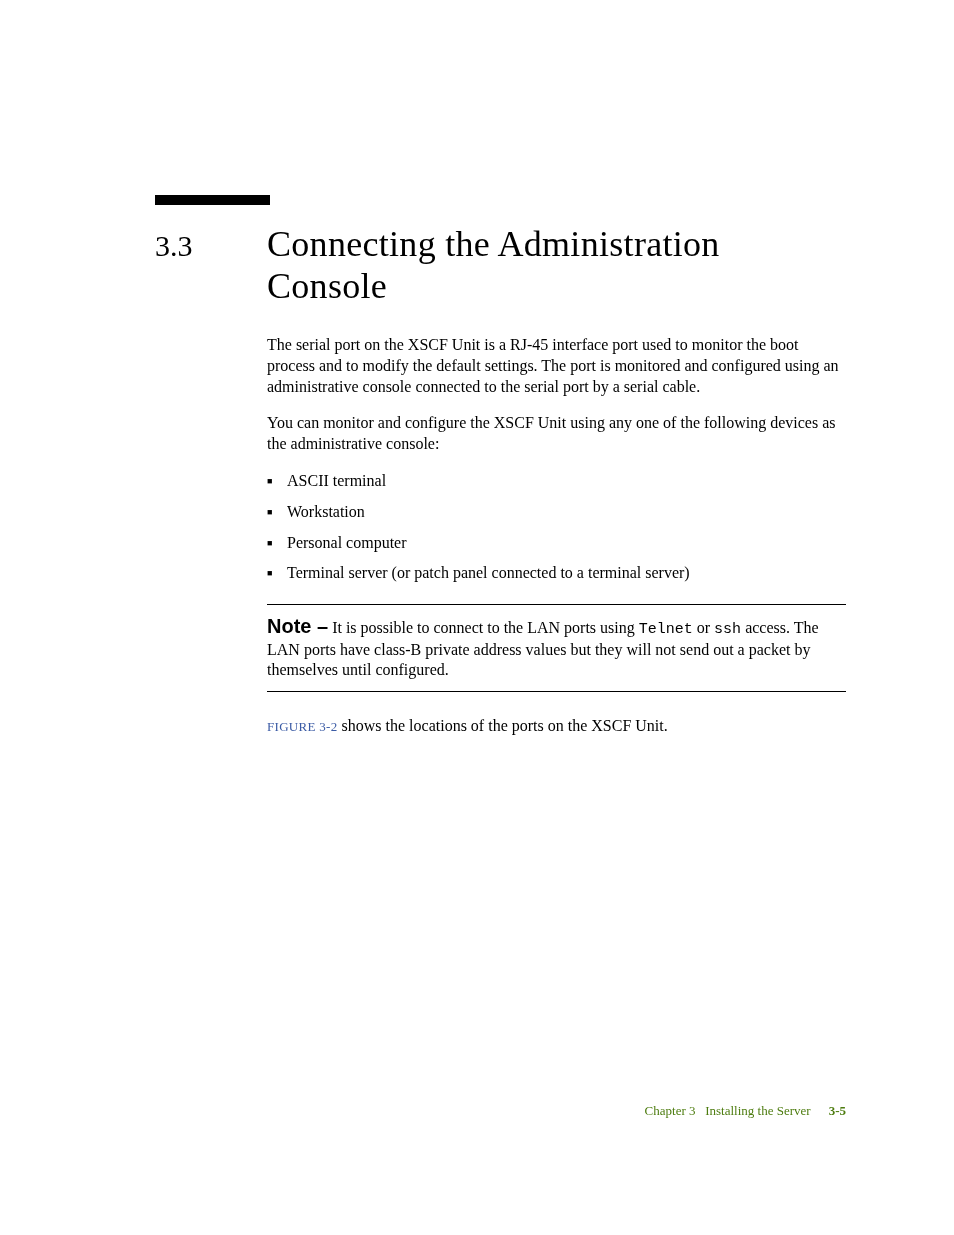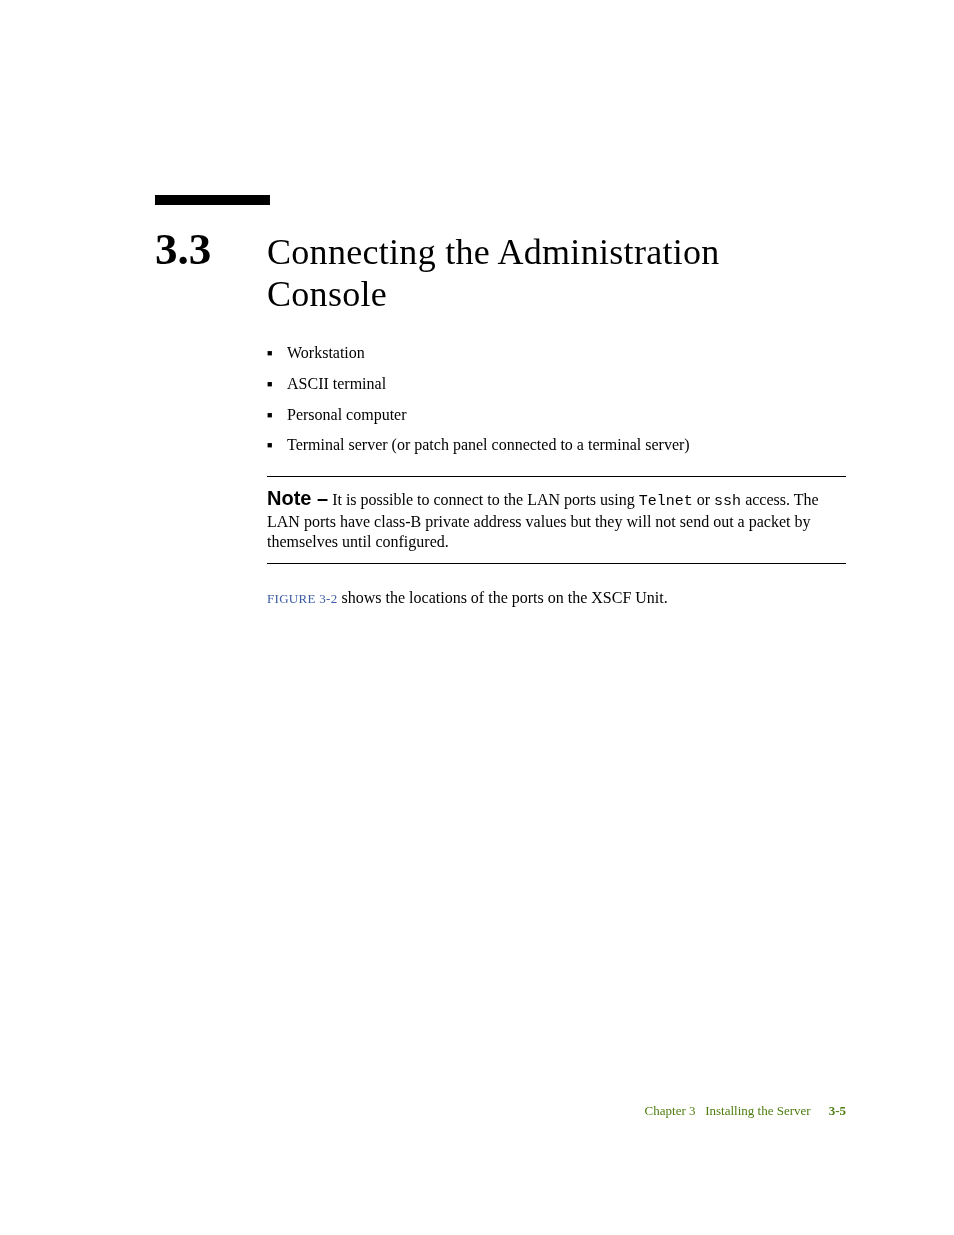--- a/index.html
+++ b/index.html
@@ -25,22 +25,22 @@
       height: 10px;
       background: #000000;
       margin-bottom: 18px;
     }
     .heading-row {
       display: flex;
       align-items: baseline;
       margin-bottom: 28px;
     }
     .section-number {
-      font-size: 45px;
-      font-weight: 700;
+      font-size: 30px;
+      font-weight: 400;
       width: 112px;
       flex-shrink: 0;
     }
     .section-title {
       font-size: 36px;
       font-weight: 400;
       letter-spacing: 0.3px;
     }
     .body-content {
       margin-left: 112px;
@@ -115,25 +115,27 @@
 
 <div class="page">
   <div class="heading-bar"></div>
 
   <div class="heading-row">
     <div class="section-number">3.3</div>
     <div class="section-title">Connecting the Administration Console</div>
   </div>
 
   <div class="body-content">
+    <p class="paragraph">The serial port on the XSCF Unit is a RJ-45 interface port used to monitor the boot process and to modify the default settings. The port is monitored and configured using an administrative console connected to the serial port by a serial cable.</p>
 
+    <p class="paragraph">You can monitor and configure the XSCF Unit using any one of the following devices as the administrative console:</p>
 
     <ul class="bullet-list">
+      <li>ASCII terminal</li>
       <li>Workstation</li>
-      <li>ASCII terminal</li>
       <li>Personal computer</li>
       <li>Terminal server (or patch panel connected to a terminal server)</li>
     </ul>
 
     <div class="note-block">
       <span class="note-label">Note –</span><span> It is possible to connect to the LAN ports using </span><span class="mono">Telnet</span><span> or </span><span class="mono">ssh</span><span> access. The LAN ports have class-B private address values but they will not send out a packet by themselves until configured.</span>
     </div>
 
 
     <p class="last-paragraph">

